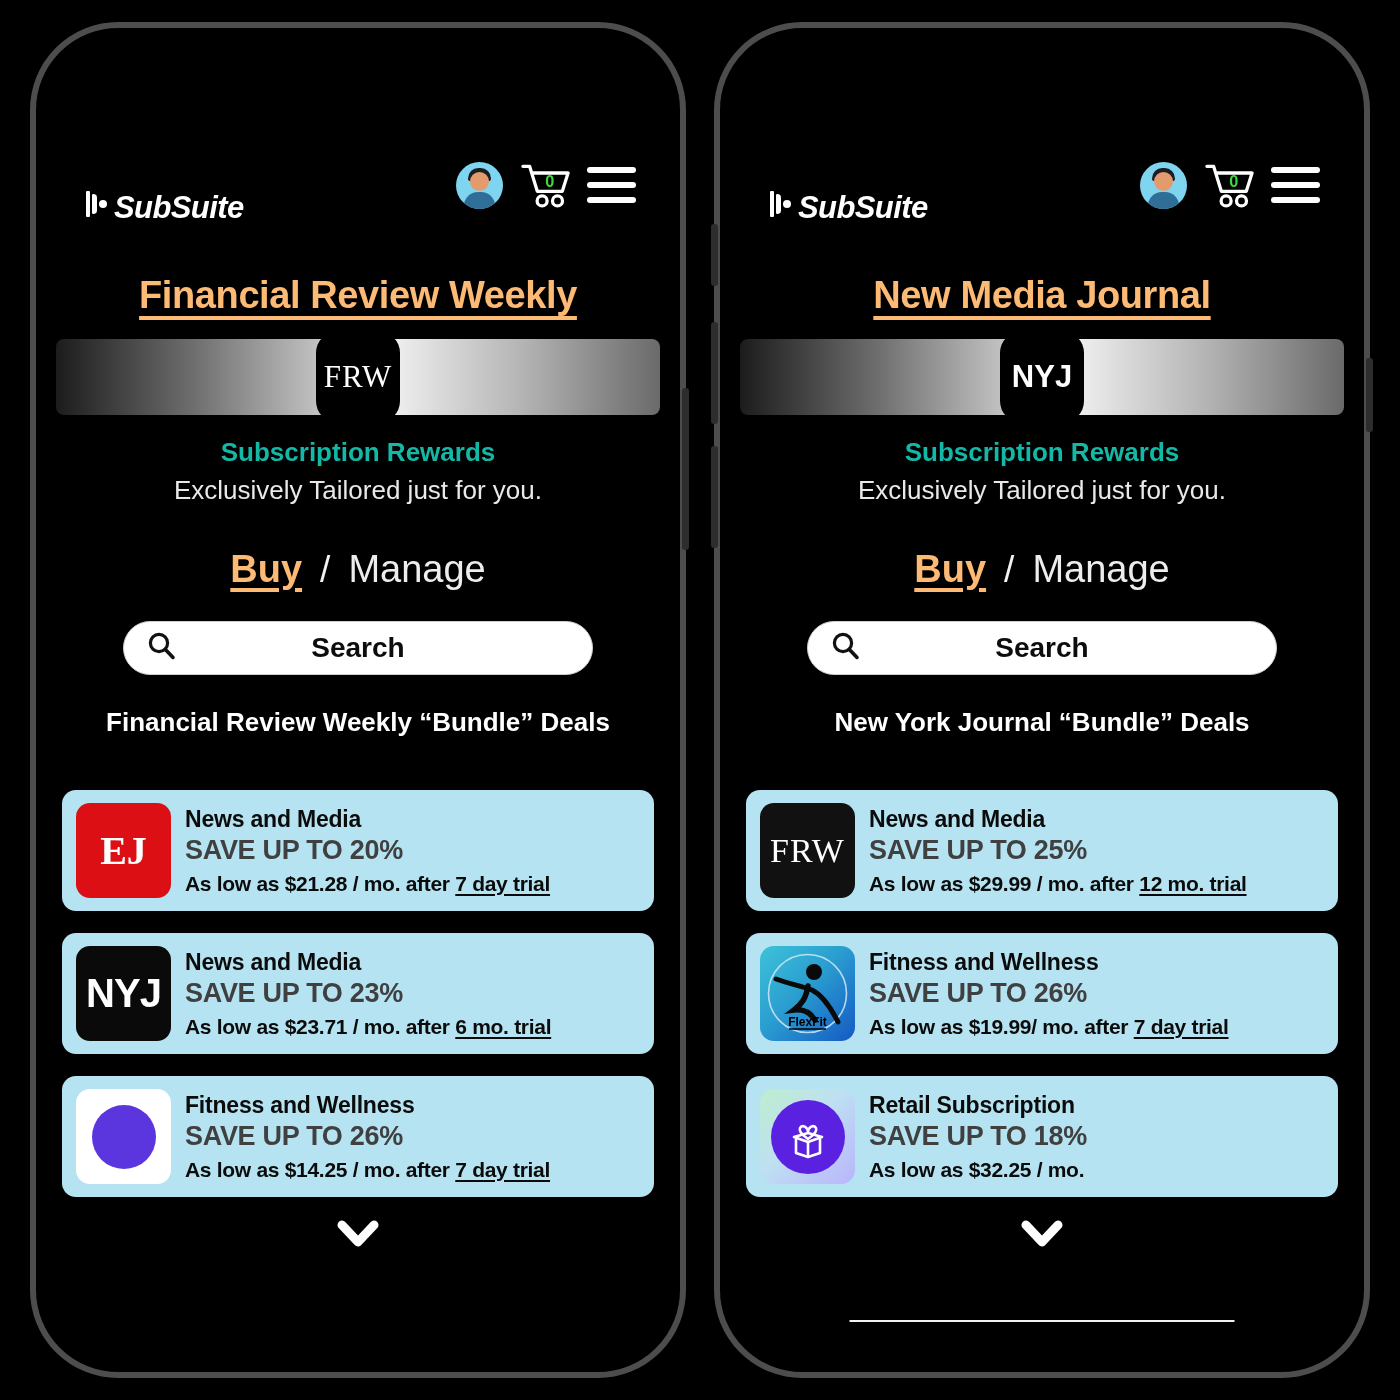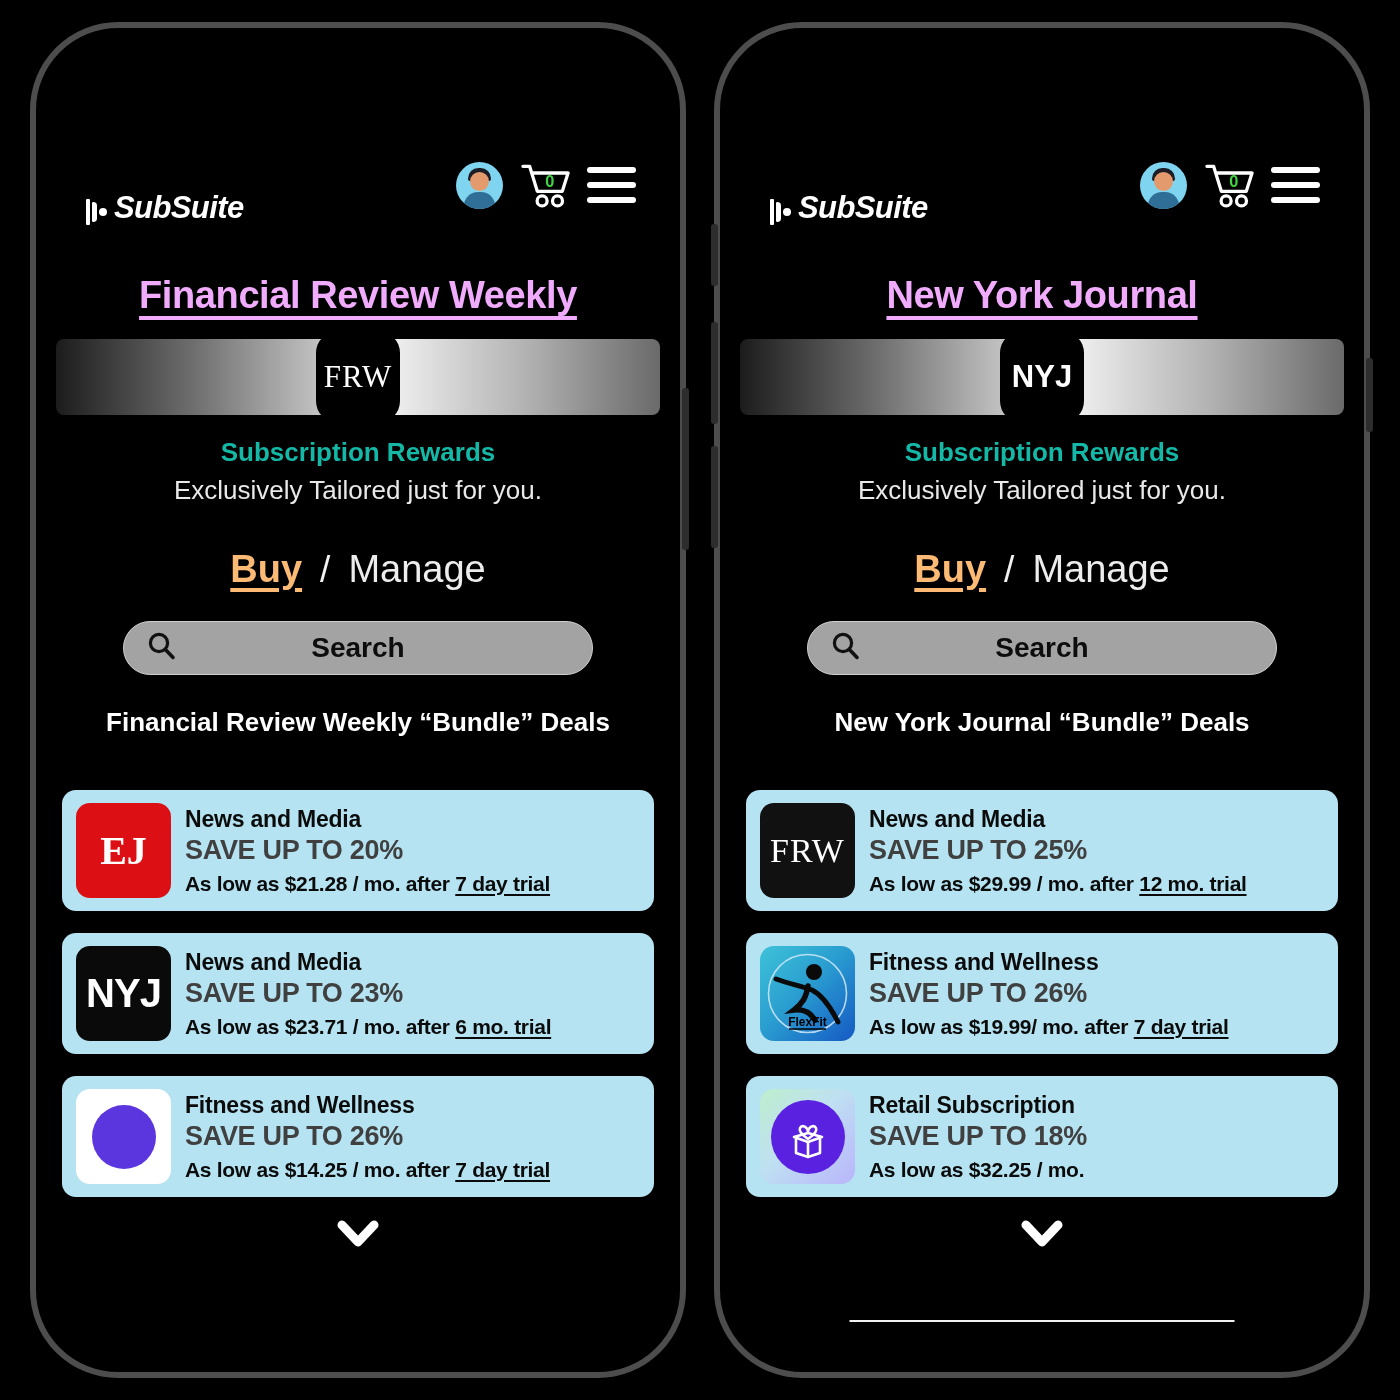--- a/index.html
+++ b/index.html
@@ -67,21 +67,21 @@
     overflow: hidden;
   }
 
   
   .app-header {
     display: flex;
     align-items: center;
     justify-content: space-between;
     padding: 108px 36px 0 42px;
   }
-  .brand { display: flex; align-items: flex-end; gap: 6px; margin-top: 46px; }
+  .brand { display: flex; align-items: flex-start; gap: 6px; margin-top: 46px; }
   .brand-mark {
     display: inline-block;
     width: 22px; height: 28px;
     position: relative;
   }
   .brand-mark i {
     position: absolute; background: #fff; border-radius: 1px;
   }
   .brand-mark i.b1 { left: 0;  top: 1px;  width: 4px;  height: 26px; }
   .brand-mark i.b2 { left: 6px; top: 4px; width: 5px;  height: 20px; border-radius: 2px 6px 6px 2px;}
@@ -104,21 +104,21 @@
   .avatar .hair { position:absolute; top:6px; left:12px; width:23px; height:13px; background:#1d1d26; border-radius:12px 12px 3px 3px;}
   .avatar .face { position:absolute; top:10px; left:14px; width:19px; height:19px; background:#e39b6e; border-radius:50%;}
   .avatar .body { position:absolute; bottom:-2px; left:8px; width:31px; height:19px; background:#2f6f97; border-radius:14px 14px 0 0;}
   .cart { width: 50px; height: 47px; flex: 0 0 auto; }
   .hamburger { display:flex; flex-direction:column; gap:9px; width:49px; }
   .hamburger span { display:block; height:6px; background:#fff; border-radius:3px; }
 
   
   .pub-title {
     text-align: center;
-    color: #f0abfc;
+    color: #fdba74;
     font-size: 38px;
     font-weight: 800;
     letter-spacing: -0.4px;
     margin-top: 48px;
     text-decoration: underline;
     text-underline-offset: 8px;
     text-decoration-thickness: 4px;
   }
 
   
@@ -179,21 +179,21 @@
     text-underline-offset: 6px;
     text-decoration-thickness: 4px;
   }
   .tab-sep { color:#f2f2f2; font-size: 37px; font-weight: 300; }
   .tab-manage { color:#ededed; font-size: 38px; font-weight: 400; }
 
   
   .search {
     margin: 30px auto 0 auto;
     width: 470px; height: 54px;
-    background: #a3a3a3;
+    background: #ffffff;
     border-radius: 30px;
     display: flex; align-items: center;
     position: relative;
     border: 1px solid #cfcfcf;
   }
   .search .mag { position:absolute; left: 22px; top:50%; transform: translateY(-50%); }
   .search .label {
     width: 100%; text-align: center;
     font-size: 28px; font-weight: 800; color: #0d0d0d;
   }
@@ -404,21 +404,21 @@
             </svg>
           </div>
           <div class="hamburger">
             <span></span>
               <span></span>
               <span></span>
           </div>
         </div>
       </div>
 
-      <div class="pub-title">New York Journal</div>
+      <div class="pub-title">New Media Journal</div>
 
       <div class="banner-wrap">
         <div class="banner">
           <div class="half a"></div>
             <div class="half b"></div>
         </div>
         <div class="banner-badge sans">NYJ</div>
       </div>
 
       <div class="rewards-title">Subscription Rewards</div>

